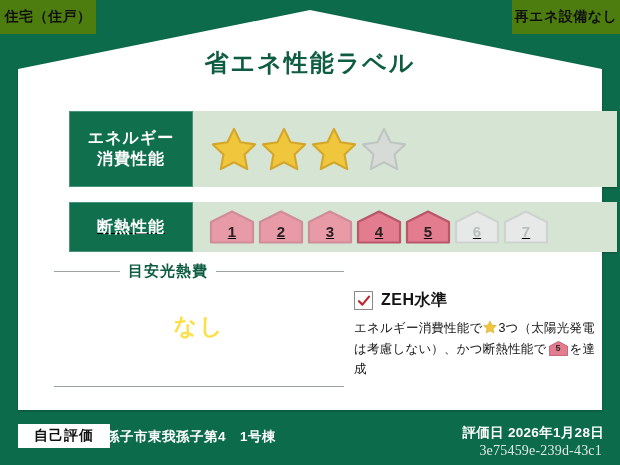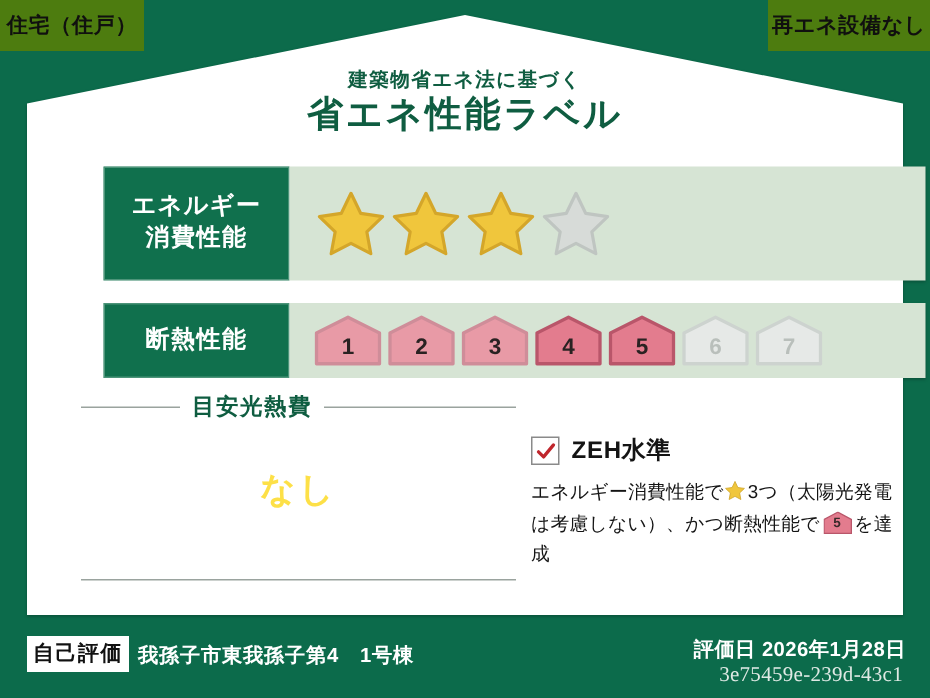--- a/index.html
+++ b/index.html
@@ -38,21 +38,21 @@
   .title-wrap{
     position:absolute;left:0;top:36px;width:584px;text-align:center;
     color:#0f5d41;
   }
   .title-sub{font-size:13px;font-weight:bold;letter-spacing:1px;line-height:1.1;}
   .title-main{font-size:24px;font-weight:bold;letter-spacing:2px;line-height:1.25;margin-top:2px;}
 
   
   .row{position:absolute;display:flex;align-items:stretch;padding-left:15px;}
   #row-energy{left:36px;top:101px;width:548px;height:76px;}
-  #row-insul{left:36px;top:192px;width:548px;height:50px;}
+  #row-insul{left:36px;top:192px;width:548px;height:50px;text-decoration:underline;}
 
   .row-label{
     width:124px;background:#10704d;color:#ffffff;
     display:flex;flex-direction:column;align-items:center;justify-content:center;
     font-weight:bold;font-size:16px;line-height:1.3;letter-spacing:1px;
     box-shadow:inset 0 0 0 1px rgba(255,255,255,0.25);
     flex:0 0 124px;
   }
   .row-value{
     flex:1 1 auto;background:#d6e4d4;display:flex;align-items:center;
@@ -111,21 +111,21 @@
   .inline-chip i{
     position:absolute;left:0;top:0;width:19px;height:15px;z-index:2;
     display:flex;align-items:flex-end;justify-content:center;
     font-style:normal;font-size:9px;font-weight:bold;color:#3a2a2a;
   }
 
   
   #footer{position:absolute;left:0;bottom:0;width:620px;height:55px;}
   .self-eval{
     position:absolute;left:18px;top:14px;background:#ffffff;color:#111;
-    font-weight:bold;font-size:14px;padding:3px 4px;letter-spacing:1px;
+    font-weight:bold;font-size:14px;padding:3px 16px;letter-spacing:1px;
   }
   .addr{
     position:absolute;left:92px;top:18px;color:#ffffff;font-size:13.5px;
     font-weight:bold;letter-spacing:0.5px;white-space:pre;
   }
   .eval-date{
     position:absolute;right:16px;top:14px;color:#ffffff;font-size:13.5px;
     font-weight:bold;text-align:right;letter-spacing:0.3px;padding-left:42px;
   }
   .eval-id{
@@ -144,21 +144,20 @@
   </div>
   <div class="badge" id="badge-right">
     <span>再エネ設備なし</span>
   </div>
 
   <div class="house">
     <div class="roof"></div>
     <div class="body-panel"></div>
 
     <div class="title-wrap">
-      <div class="title-sub">建築物省エネ法に基づく</div>
       <div class="title-main">省エネ性能ラベル</div>
     </div>
 
     <div class="row" id="row-energy">
       <div class="row-label">
         <span>エネルギー</span>
         <span>消費性能</span>
       </div>
       <div class="row-value">
         <div class="stars" id="stars-container">

